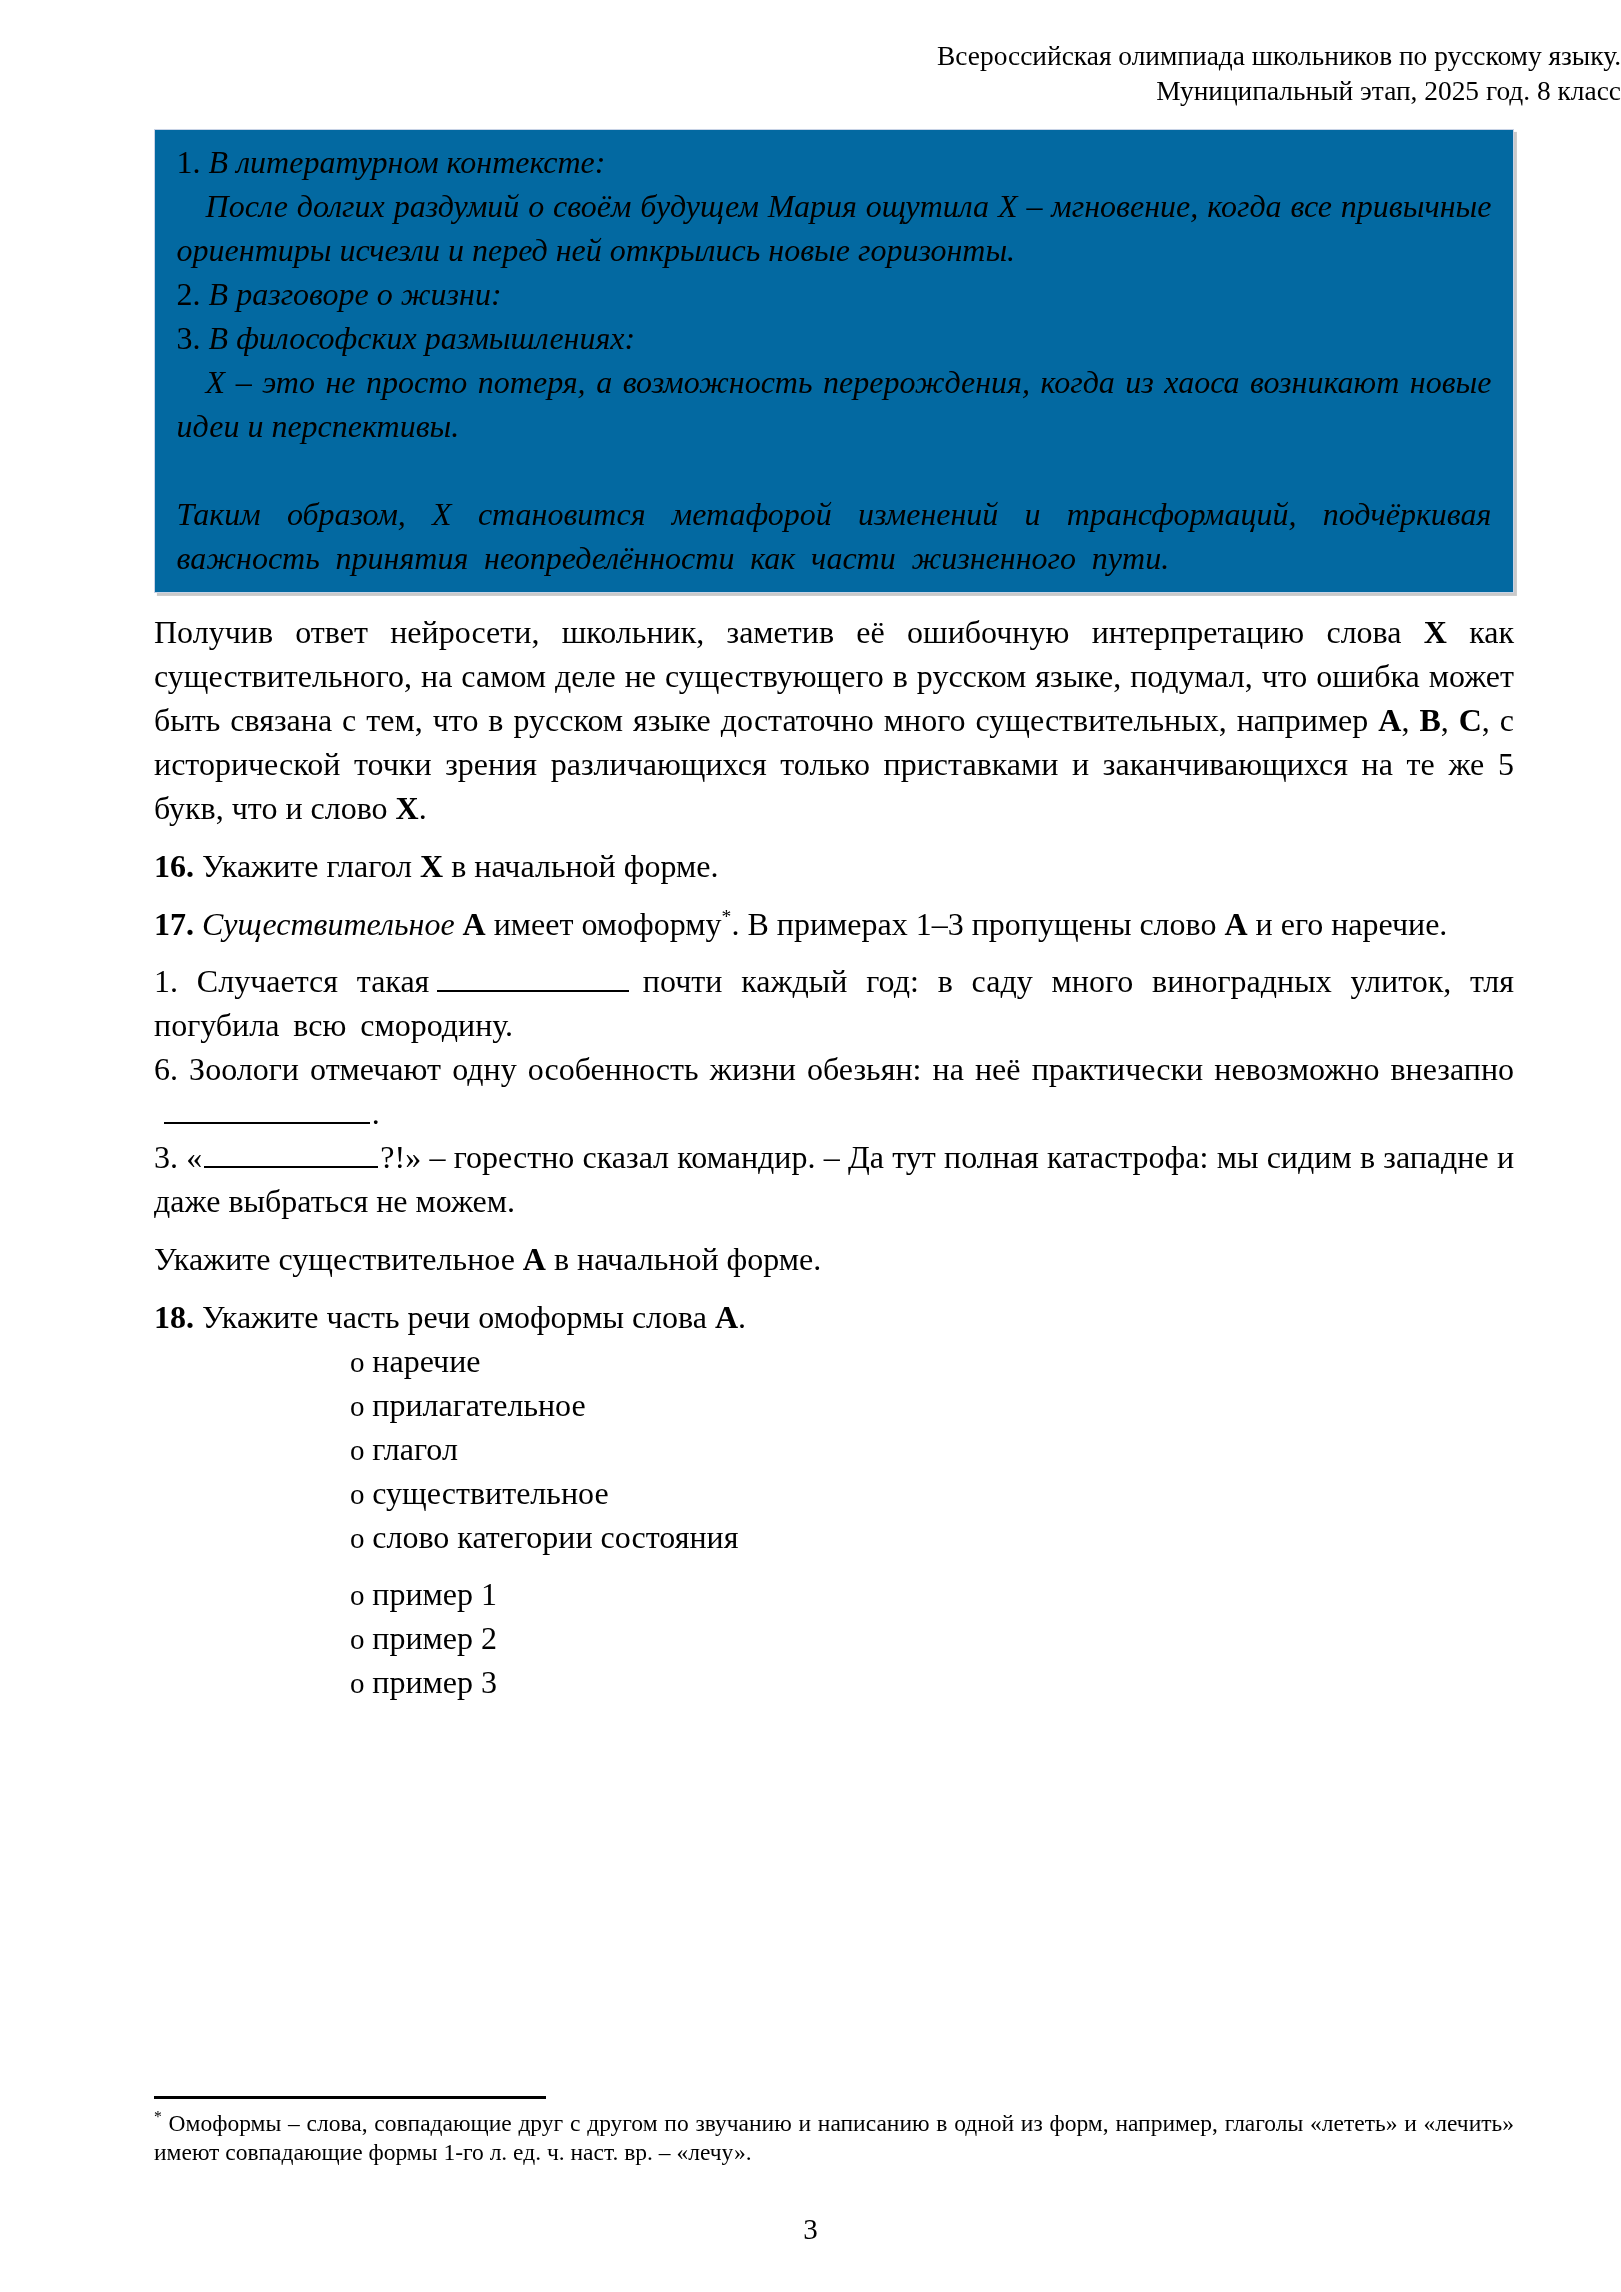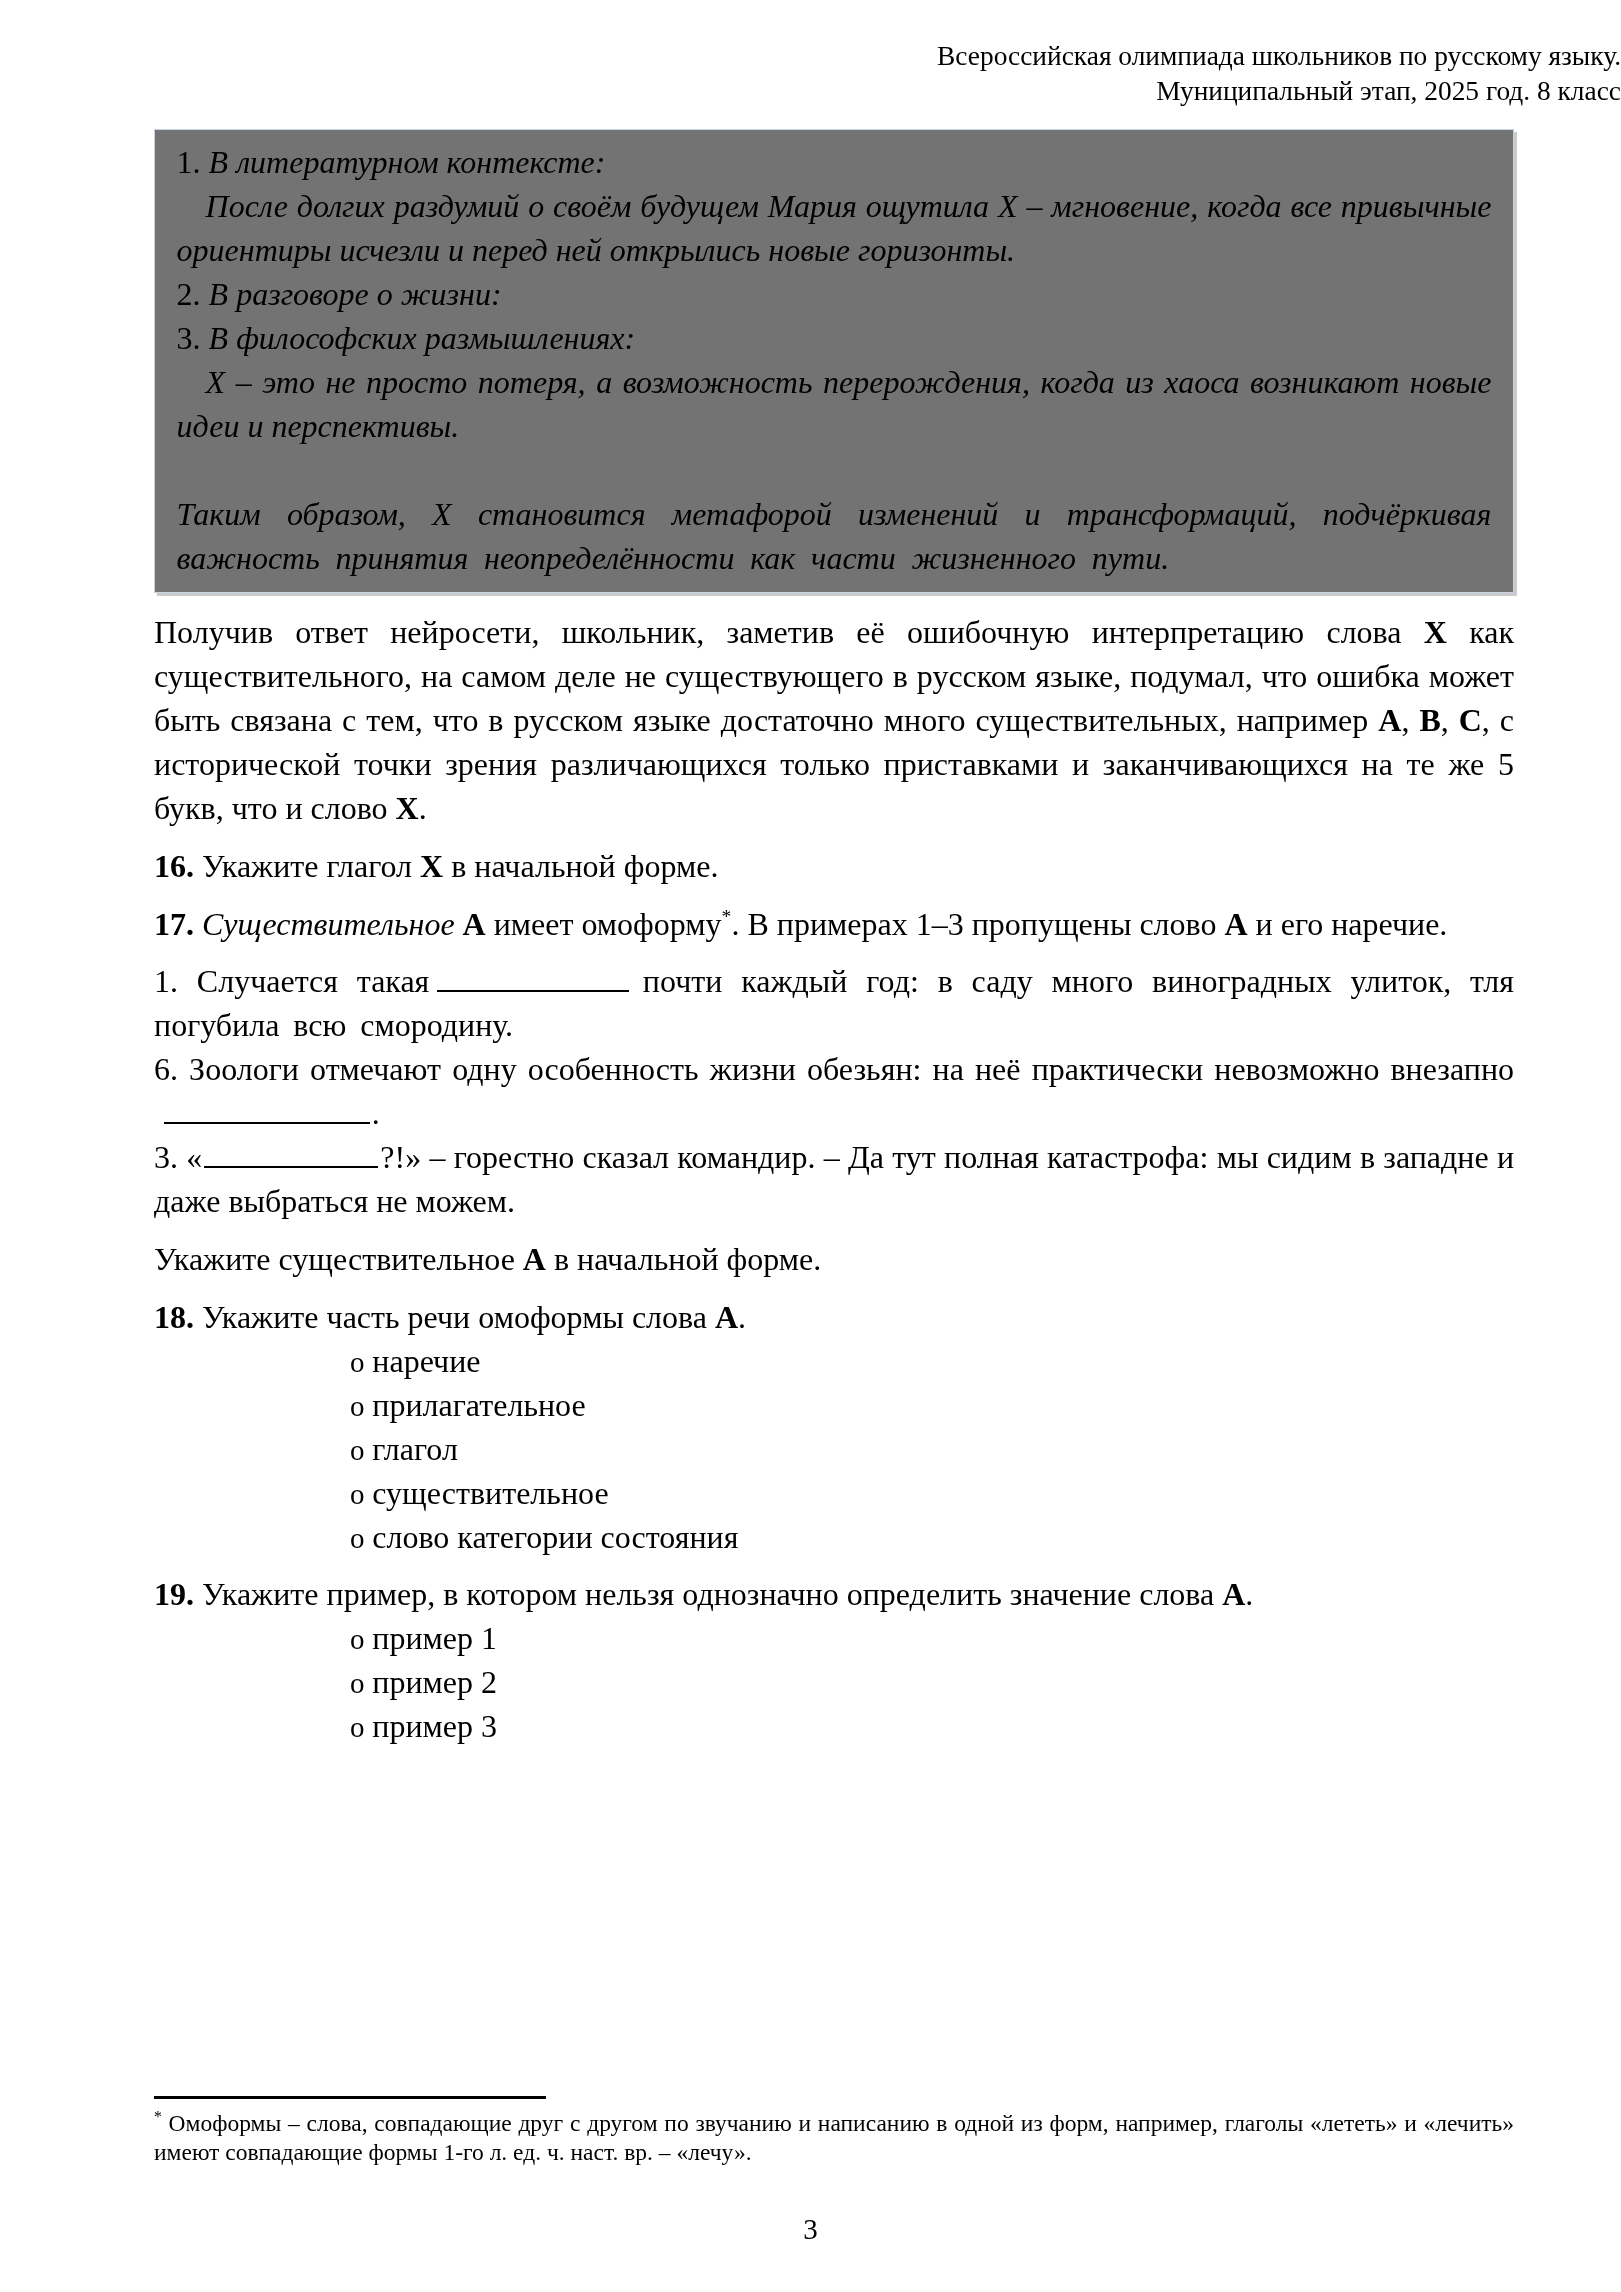--- a/index.html
+++ b/index.html
@@ -9,21 +9,21 @@
     }
     .header {
       position: absolute; top: 39px; left: 0; width: 1621px; text-align: right;
       font-size: 27.4px; line-height: 35px;
     }
     .content {
       position: absolute; left: 154px; width: 1360px; top: 129px;
       font-size: 32px; line-height: 44px;
     }
     .ai-box {
-      background: #737373; border: 1px solid #c8d3e6;
+      background: #0369a1; border: 1px solid #c8d3e6;
       box-shadow: 2.9px 2.9px 0 #c9c9c9;
       padding: 9.8px 21.6px 11.8px 21.6px; margin-bottom: 17.6px;
       font-size: 32px; line-height: 44px;
     }
     .ai-box .it { font-style: italic; }
     .ai-box .quote { text-indent: 29px; text-align: justify; font-style: italic; }
     .ai-box .conclusion { font-style: italic; text-align: justify; text-align-last: left; margin-top: 44px; word-spacing: 7.8px; }
     .para { text-align: justify; margin: 0 0 13.7px 0; }
     .para.tight { margin-bottom: 0; }
     .q { margin: 0 0 13.7px 0; text-align: justify; }
@@ -89,21 +89,20 @@
     <div class="option">
         <span class="radio">o</span>
         <span>существительное</span>
       </div>
     <div class="option">
         <span class="radio">o</span>
         <span>слово категории состояния</span>
       </div>
   </div>
 
-  <p class="q" style="margin-bottom:0"><b>19.</b><span> Укажите пример, в котором нельзя однозначно определить значение слова </span><b>А</b><span>.</span></p>
   <div class="options">
     <div class="option">
         <span class="radio">o</span>
         <span>пример 1</span>
       </div>
     <div class="option">
         <span class="radio">o</span>
         <span>пример 2</span>
       </div>
     <div class="option">

